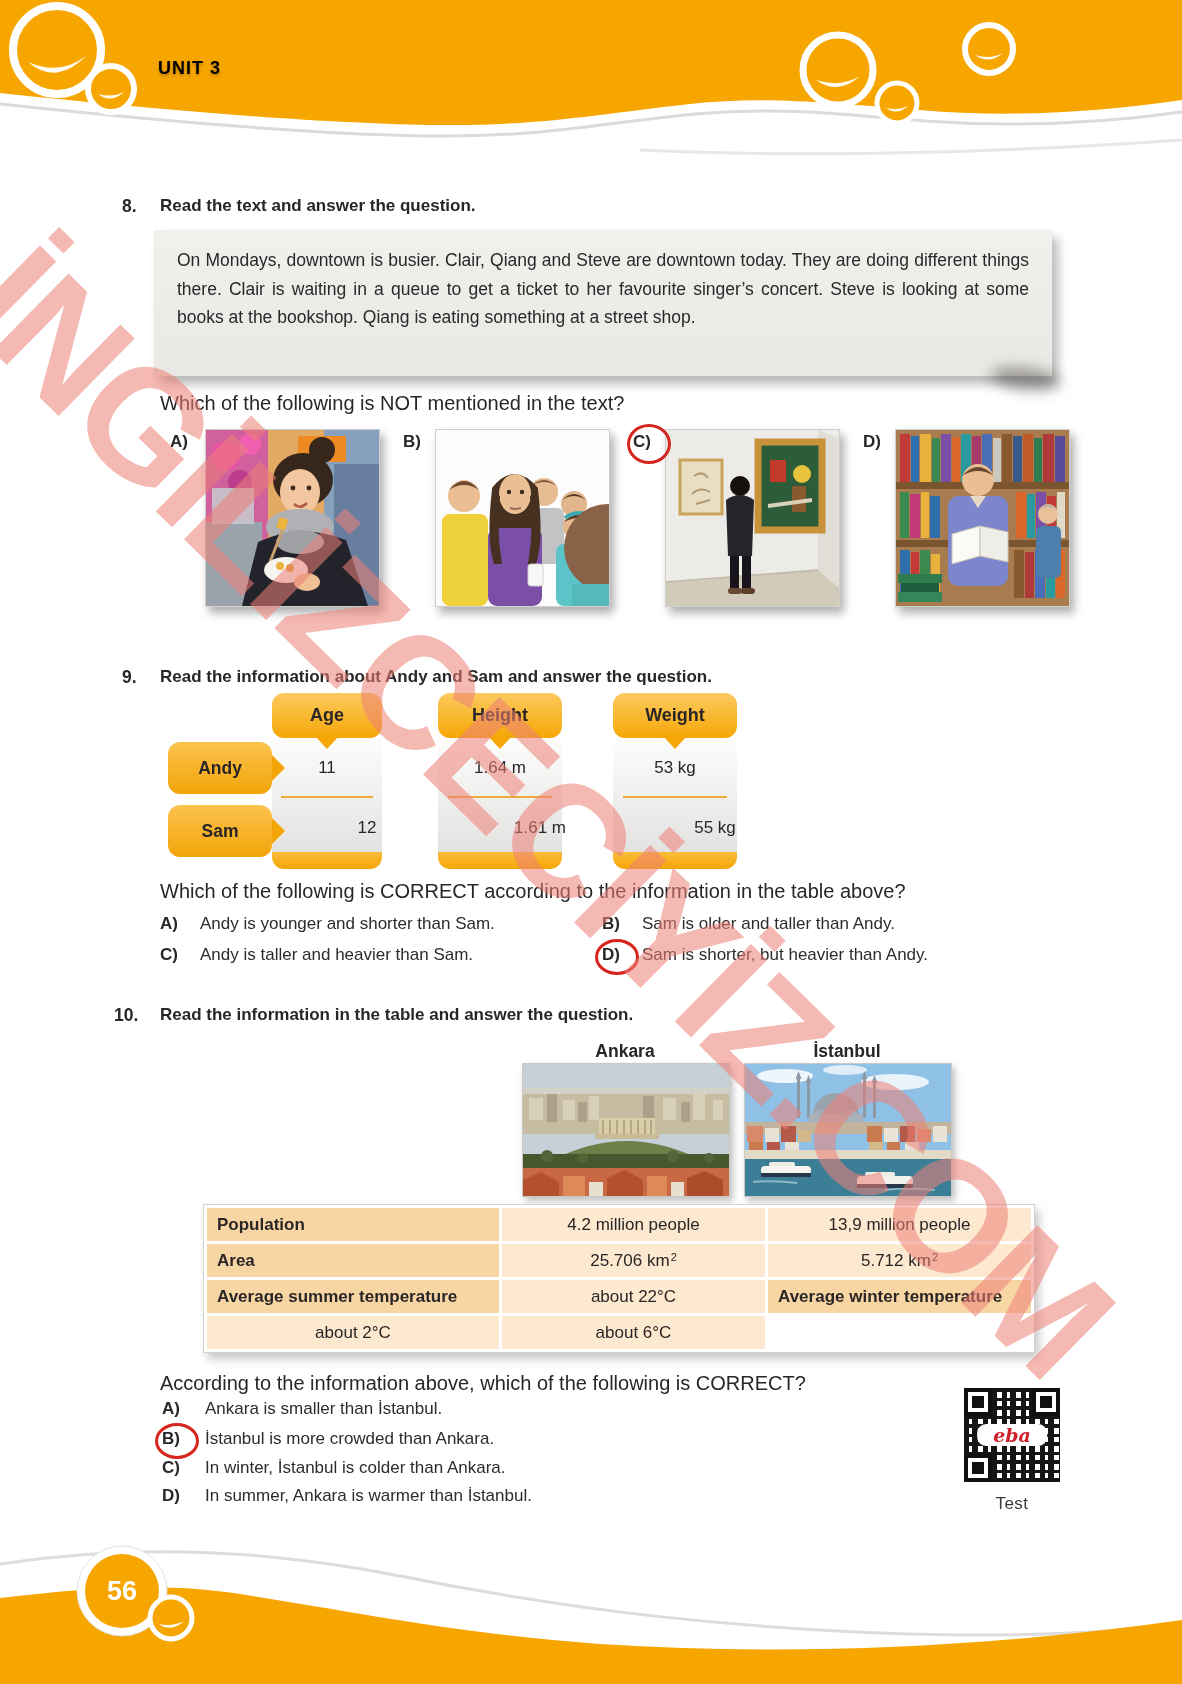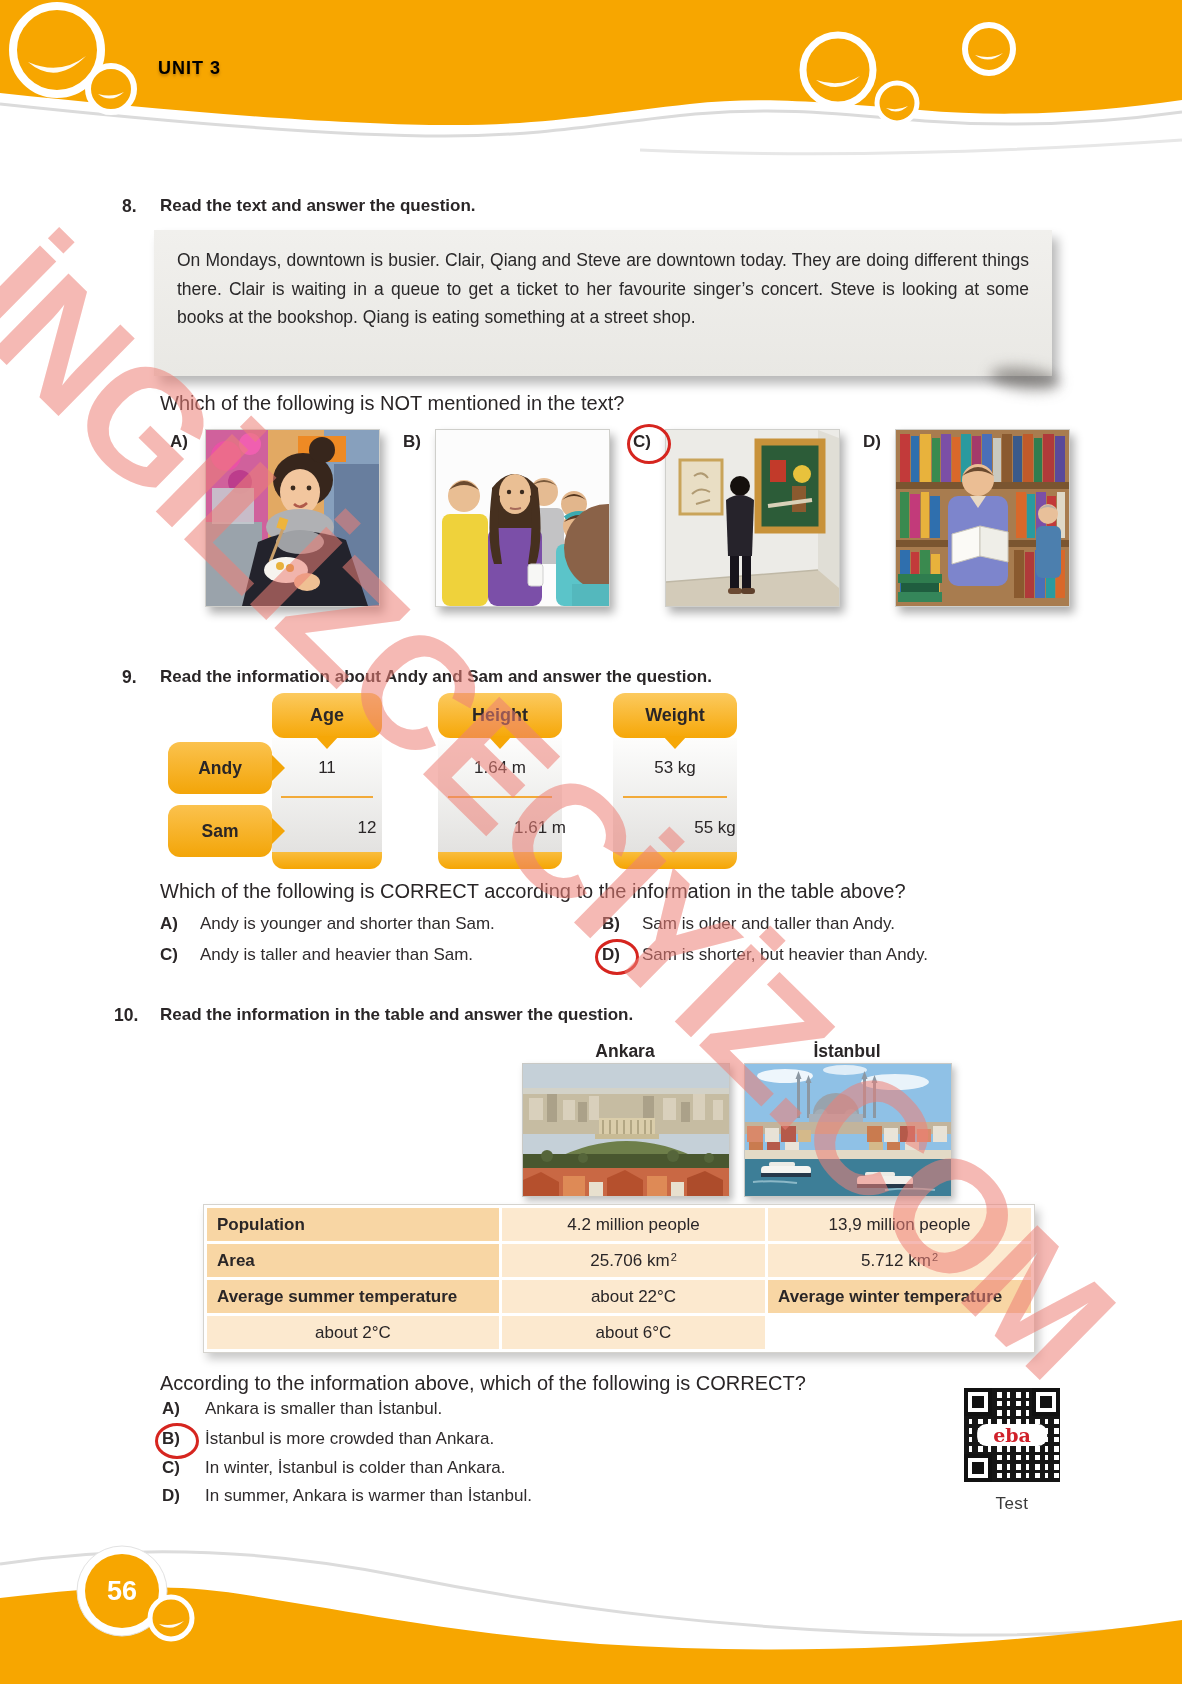--- a/index.html
+++ b/index.html
@@ -48,21 +48,21 @@
   .it-val{background:#fce9cf;font-size:17px;height:33px;display:flex;align-items:center;justify-content:center;}
   .it-val sup{font-size:11px;line-height:0;vertical-align:super;margin-left:1px;transform:translateY(-4px);}
   
   .qr{left:964px;top:1388px;width:96px;height:94px;background-color:#fff;
     background-image:repeating-linear-gradient(0deg,#151515 0 4px,transparent 4px 9px,#151515 9px 12px,transparent 12px 18px),
       repeating-linear-gradient(90deg,#151515 0 5px,#fff 5px 8px,#151515 8px 14px,#fff 14px 19px);}
   .qf{position:absolute;width:20px;height:20px;border:4px solid #111;background:#fff;}
   .qf::after{content:"";position:absolute;left:4px;top:4px;width:12px;height:12px;background:#111;}
   .qf.tl{left:0;top:0;} .qf.tr{right:0;top:0;} .qf.bl{left:0;bottom:0;}
   .qr-center{position:absolute;left:50%;top:50%;transform:translate(-50%,-50%);background:#fff;border-radius:9px;
-    padding:0 16px;font-family:"DejaVu Serif",serif;font-weight:bold;color:#d0202a;font-size:19px;}
+    padding:0 16px;font-family:"DejaVu Serif",serif;font-style:italic;font-weight:bold;color:#d0202a;font-size:19px;}
   .qr-caption{left:964px;top:1494px;width:96px;text-align:center;font-size:17px;color:#3a3a3a;letter-spacing:.5px;}
   .watermark{left:58px;top:212px;transform:rotate(44.5deg);transform-origin:0 0;font-size:158px;font-weight:bold;
     letter-spacing:-4px;color:#ee8077;opacity:.55;white-space:nowrap;z-index:40;pointer-events:none;}
   .page-number{left:98px;top:1576px;width:48px;text-align:center;color:#fff;font-weight:bold;font-size:27px;z-index:6;}
 </style>
 </head>
 <body>
 
 <div class="page">
 

